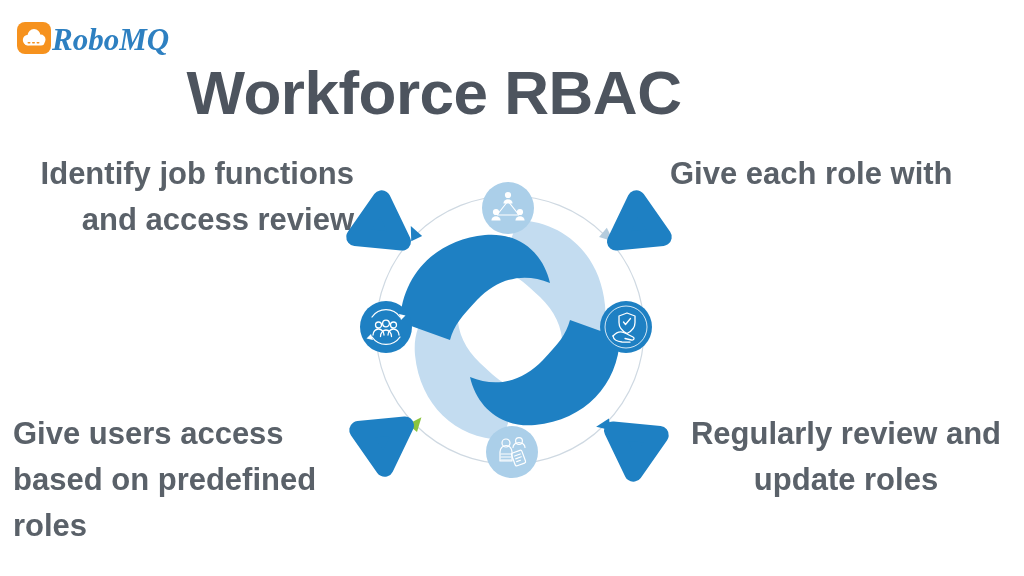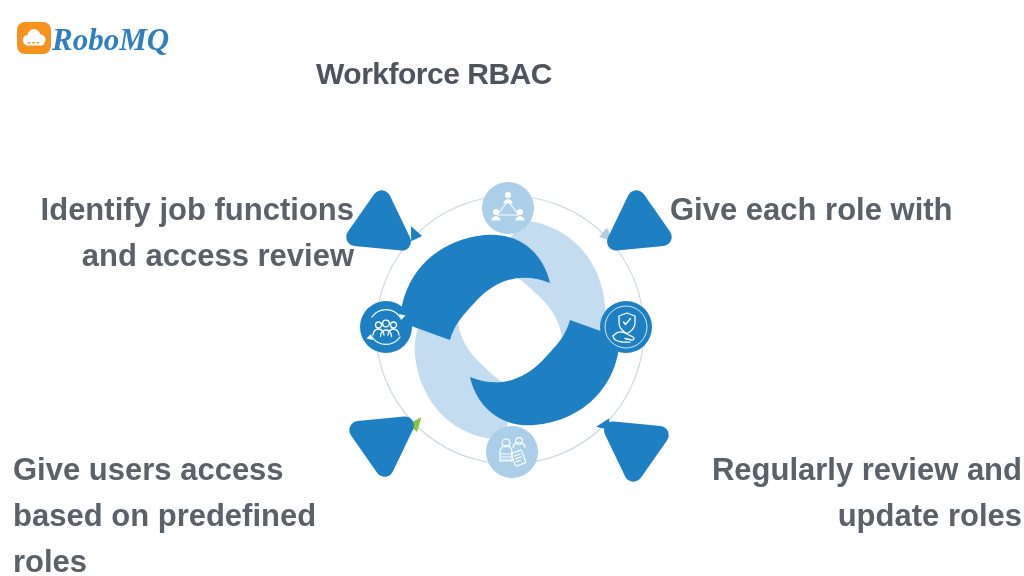--- a/index.html
+++ b/index.html
@@ -7,29 +7,29 @@
     width:1024px;height:576px;position:relative;overflow:hidden;
     background:#ffffff;font-family:"Liberation Sans",sans-serif;
   }
   .logo{position:absolute;left:16px;top:21px;display:flex;align-items:center;}
   .logo-text{
     font-family:"Liberation Serif",serif;font-style:italic;font-weight:bold;
     font-size:31px;color:#2e80c1;letter-spacing:0px;line-height:34px;
   }
   .page-title{
     position:absolute;top:57px;left:0;width:868px;text-align:center;
-    font-size:30px;font-weight:800;color:#4d545e;letter-spacing:-0.5px;
+    font-size:62px;font-weight:800;color:#4d545e;letter-spacing:-0.5px;
   }
   .step{
-    position:absolute;font-size:31px;font-weight:700;color:#5a6169;line-height:46px;margin-top:36px;
+    position:absolute;font-size:31px;font-weight:700;color:#5a6169;line-height:46px;
   }
   .step-tl{left:4px;top:151px;width:350px;text-align:right;}
   .step-tr{left:670px;top:151px;width:352px;text-align:left;}
   .step-bl{left:13px;top:411px;width:348px;text-align:left;}
-  .step-br{left:670px;top:411px;width:352px;text-align:right;}
+  .step-br{left:670px;top:411px;width:352px;text-align:center;}
   .diagram-svg{position:absolute;left:330px;top:160px;}
 </style>
 </head>
 <body>
 
 <div class="logo">
   <span>
     <svg width="36" height="34" viewBox="0 0 36 34">
       <rect x="1" y="1" width="34" height="32" rx="8" fill="#f6921e"></rect>
       <circle cx="12" cy="19" r="5.2" fill="#fff"></circle>

